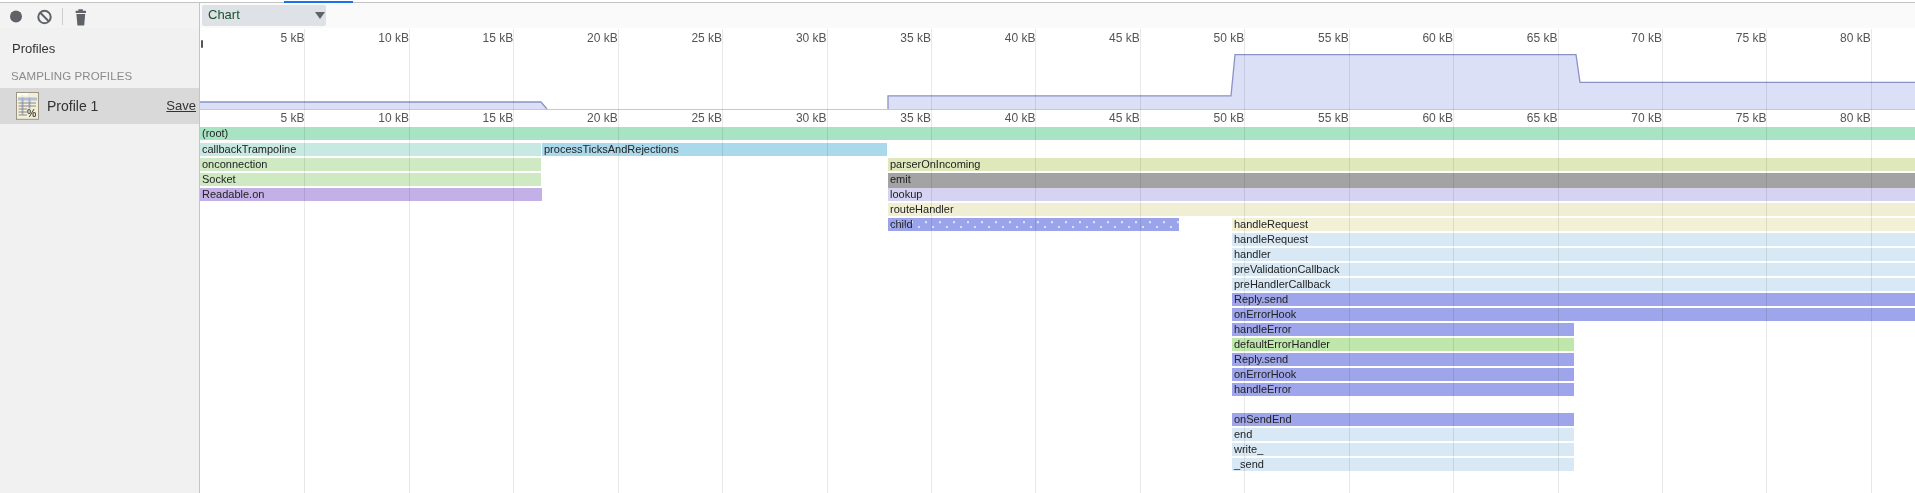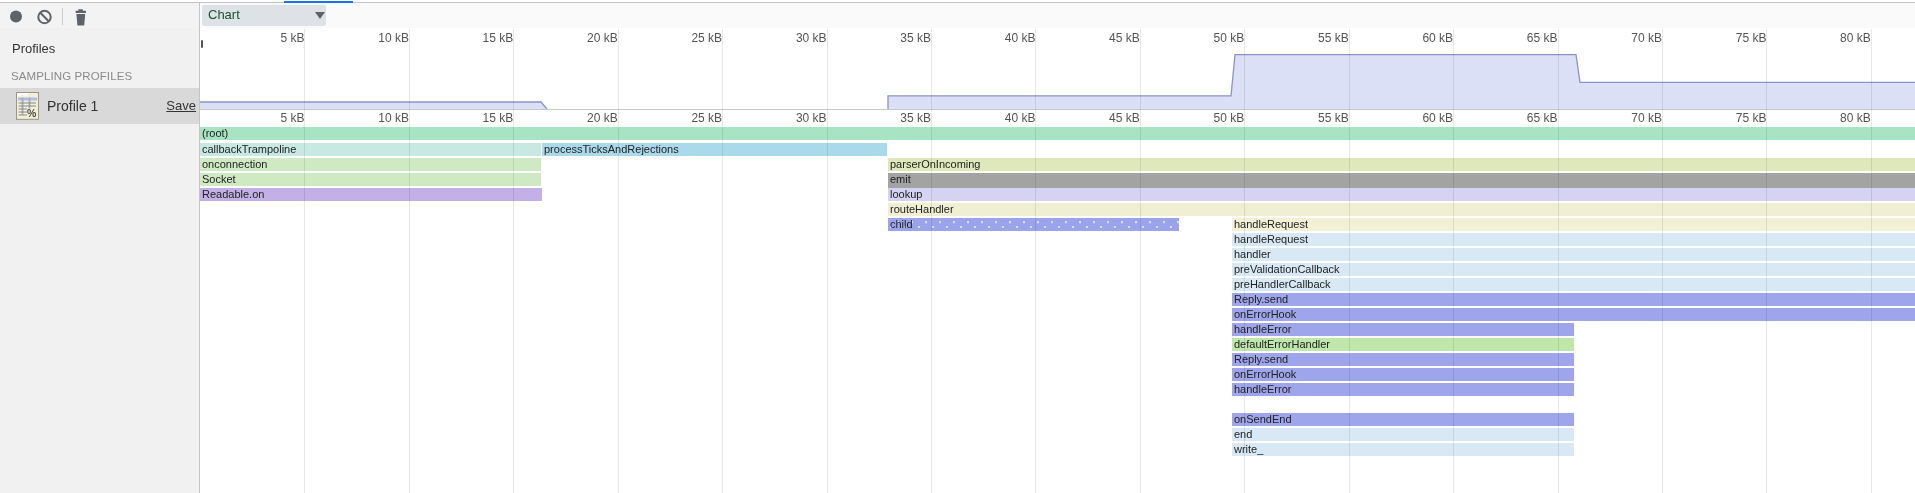--- a/index.html
+++ b/index.html
@@ -152,20 +152,21 @@
 <div class="bar" style="left:1232px;top:292.5px;width:683px;height:13.5px;background-color:#9ea5ea">Reply.send</div>
 <div class="bar" style="left:1232px;top:307.5px;width:683px;height:13.5px;background-color:#9ea5ea">onErrorHook</div>
 <div class="bar" style="left:1232px;top:322.5px;width:342px;height:13.5px;background-color:#9ea5ea">handleError</div>
 <div class="bar" style="left:1232px;top:337.5px;width:342px;height:13.5px;background-color:#bfe7ab">defaultErrorHandler</div>
 <div class="bar" style="left:1232px;top:352.5px;width:342px;height:13.5px;background-color:#9ea5ea">Reply.send</div>
 <div class="bar" style="left:1232px;top:367.5px;width:342px;height:13.5px;background-color:#9ea5ea">onErrorHook</div>
 <div class="bar" style="left:1232px;top:382.5px;width:342px;height:13.5px;background-color:#9ea5ea">handleError</div>
 <div class="bar" style="left:1232px;top:412.5px;width:342px;height:13.5px;background-color:#9ea5ea">onSendEnd</div>
 <div class="bar" style="left:1232px;top:442.5px;width:342px;height:13.5px;background-color:#d8e9f5">write_</div>
 <div class="bar" style="left:1232px;top:427.5px;width:342px;height:13.5px;background-color:#d8e9f5">end</div>
+<div class="bar" style="left:1232px;top:457.5px;width:342px;height:13.5px;background-color:#d8e9f5">_send</div>
 
 <div class="grid" style="left:304.4px"></div>
 <div class="grid" style="left:408.9px"></div>
 <div class="grid" style="left:513.3px"></div>
 <div class="grid" style="left:617.7px"></div>
 <div class="grid" style="left:722.1px"></div>
 <div class="grid" style="left:826.6px"></div>
 <div class="grid" style="left:931.0px"></div>
 <div class="grid" style="left:1035.4px"></div>
 <div class="grid" style="left:1139.8px"></div>

